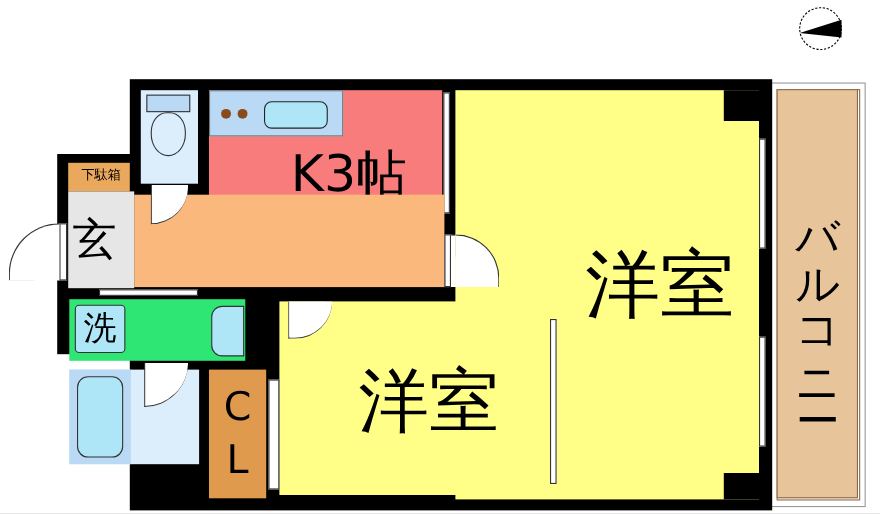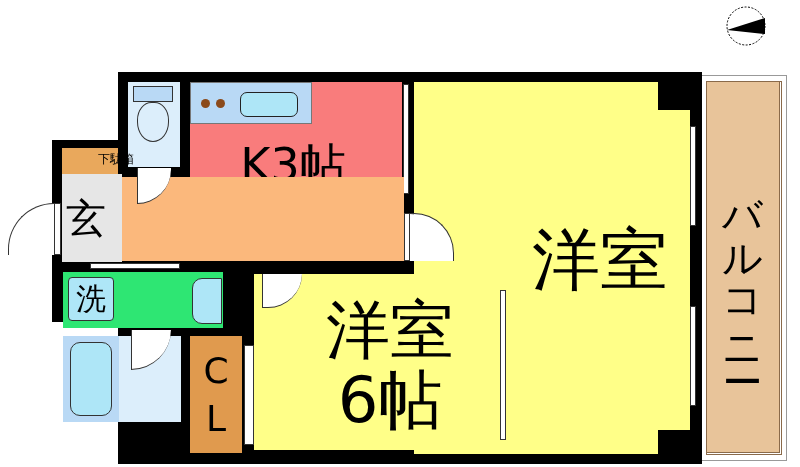--- a/index.html
+++ b/index.html
@@ -35,33 +35,33 @@
 
 <div class="abs" style="left:128px;top:82px;width:52px;height:85px;background:#DCEEFB;"></div>
 <div class="abs" style="left:133px;top:86px;width:40px;height:16px;background:#B9D9F5;border:1px solid #333;"></div>
 <div class="abs" style="left:137px;top:102px;width:32px;height:40px;background:#DCEEFB;border:1px solid #333;border-radius:45% 45% 50% 50%;"></div>
 
 <div class="abs" style="left:190px;top:82px;width:212px;height:112px;background:#F97C7C;"></div>
 <div class="abs" style="left:190px;top:82px;width:122px;height:42px;background:#B9D9F5;border:1px solid #777;"></div>
 <div class="abs" style="left:201px;top:99px;width:9px;height:9px;background:#8B4A1A;border-radius:50%;"></div>
 <div class="abs" style="left:216px;top:99px;width:9px;height:9px;background:#8B4A1A;border-radius:50%;"></div>
 <div class="abs" style="left:240px;top:92px;width:58px;height:25px;background:#AEE6F7;border:1px solid #222;border-radius:7px;"></div>
-<div class="lbl" style="left:193px;top:128px;width:200px;height:60px;font-size:46px;align-items:flex-end;">
+<div class="lbl" style="left:217px;top:128px;width:200px;height:60px;font-size:46px;">
   <span>K3帖</span>
 </div>
 
 <div class="abs win" style="left:196px;top:198px;width:94px;height:6px;"></div>
 <div class="abs win" style="left:403px;top:84px;width:6px;height:110px;"></div>
 
 <div class="abs" style="left:122px;top:177px;width:282px;height:84px;background:#FBB87C;"></div>
 
 <div class="abs" style="left:137px;top:168px;width:34px;height:36px;background:#fff;border-left:1px solid #333;border-bottom:1px solid #333;border-radius:0 0 34px 0;"></div>
 
 <div class="abs" style="left:62px;top:148px;width:56px;height:26px;background:#E9A85C;"></div>
-<div class="lbl" style="left:62px;top:148px;width:56px;height:22px;font-size:12px;justify-content:flex-end;padding-left:16px;">
+<div class="lbl" style="left:62px;top:148px;width:56px;height:22px;font-size:12px;justify-content:center;padding-left:2px;">
   <span>下駄箱</span>
 </div>
 <div class="abs" style="left:62px;top:174px;width:60px;height:88px;background:#E6E6E6;"></div>
 <div class="lbl" style="left:62px;top:190px;width:48px;height:56px;font-size:40px;">
   <span>玄</span>
 </div>
 
 <div class="abs" style="left:54px;top:203px;width:7px;height:52px;background:#fff;border:1px solid #333;"></div>
 <div class="abs" style="left:8px;top:203px;width:46px;height:52px;border-top:1px solid #333;border-left:1px solid #333;border-radius:52px 0 0 0;background:#fff;"></div>
 
@@ -77,21 +77,20 @@
   <span>洋室</span>
 </div>
 
 <div class="abs" style="left:414px;top:213px;width:40px;height:48px;background:#fff;border-top:1px solid #333;border-right:1px solid #333;border-radius:0 48px 0 0;"></div>
 
 <div class="abs" style="left:254px;top:274px;width:244px;height:176px;background:#FFFF88;"></div>
 <div class="abs win" style="left:500px;top:290px;width:6px;height:150px;"></div>
 <div class="abs" style="left:262px;top:274px;width:40px;height:34px;background:#fff;border-left:1px solid #333;border-bottom:1px solid #333;border-radius:0 0 40px 0;"></div>
 <div class="lbl" style="left:290px;top:280px;width:200px;height:170px;flex-direction:column;font-size:64px;">
   <span>洋室</span>
-  <span style="margin-top:6px;">6帖</span>
 </div>
 
 <div class="abs" style="left:63px;top:272px;width:160px;height:56px;background:#2EE673;"></div>
 <div class="abs win" style="left:90px;top:263px;width:90px;height:6px;"></div>
 <div class="abs" style="left:68px;top:277px;width:46px;height:44px;background:#AEE6F7;border:1px solid #333;border-radius:4px;"></div>
 <div class="lbl" style="left:68px;top:277px;width:46px;height:44px;font-size:30px;">
   <span>洗</span>
 </div>
 <div class="abs" style="left:192px;top:278px;width:30px;height:46px;background:#AEE6F7;border:1px solid #333;border-radius:10px 0 0 10px;"></div>
 

